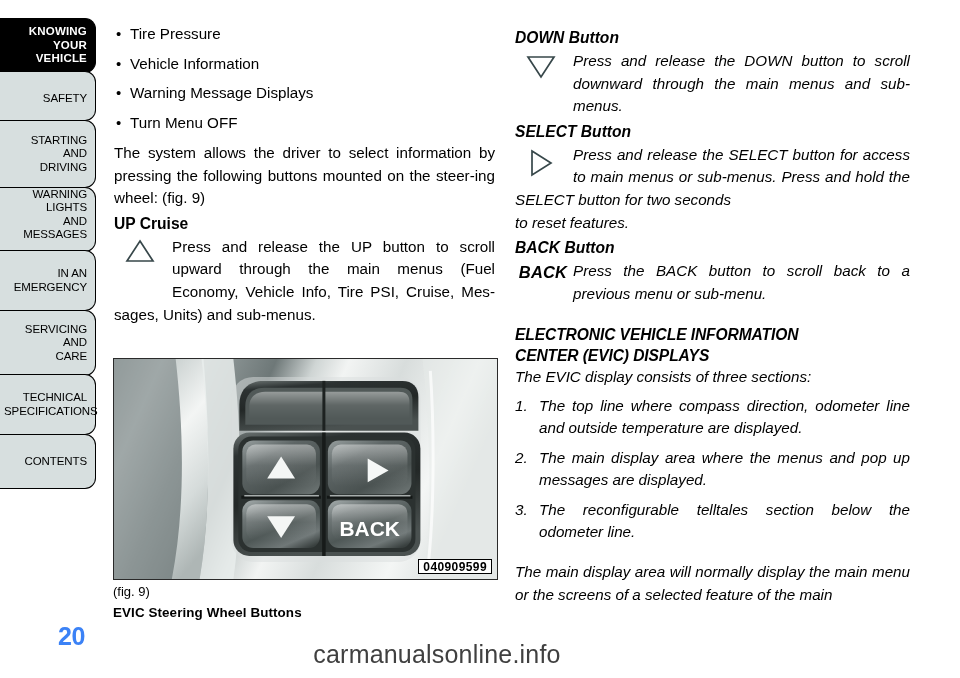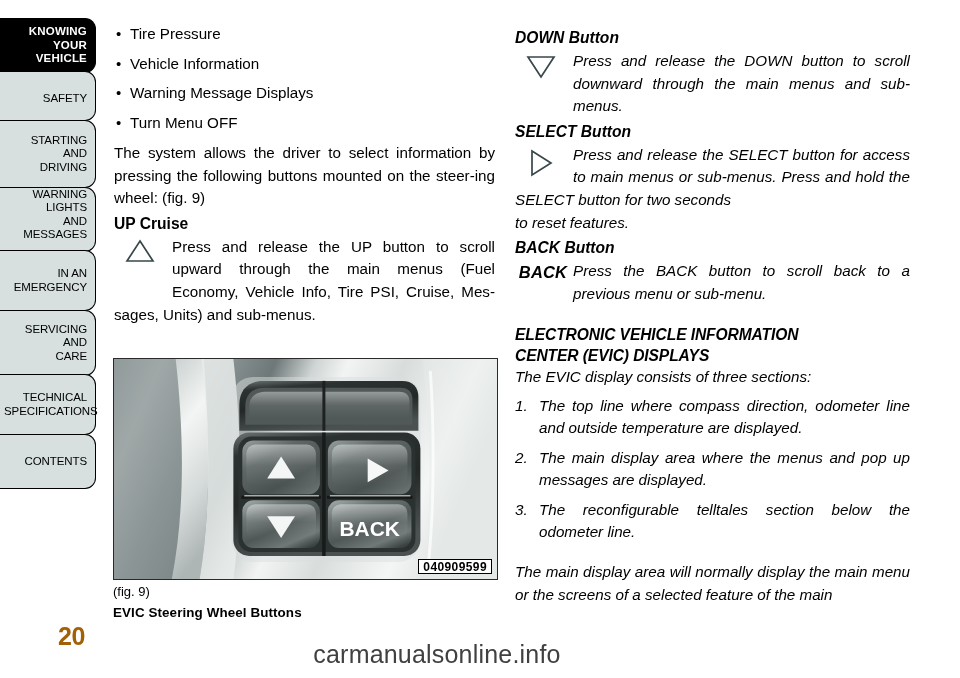--- a/index.html
+++ b/index.html
@@ -60,21 +60,21 @@
   .tab .tline { display: block; white-space: nowrap; }
 
   
   #page-number {
     position: absolute;
     left: 58px;
     top: 622px;
     font-size: 25px;
     font-weight: bold;
     letter-spacing: -0.5px;
-    color: #a16207;
+    color: #3b82f6;
   }
 
   
   .col {
     position: absolute;
     top: 24px;
     width: 382px;
     font-size: 15.2px;
     line-height: 22.6px;
   }

